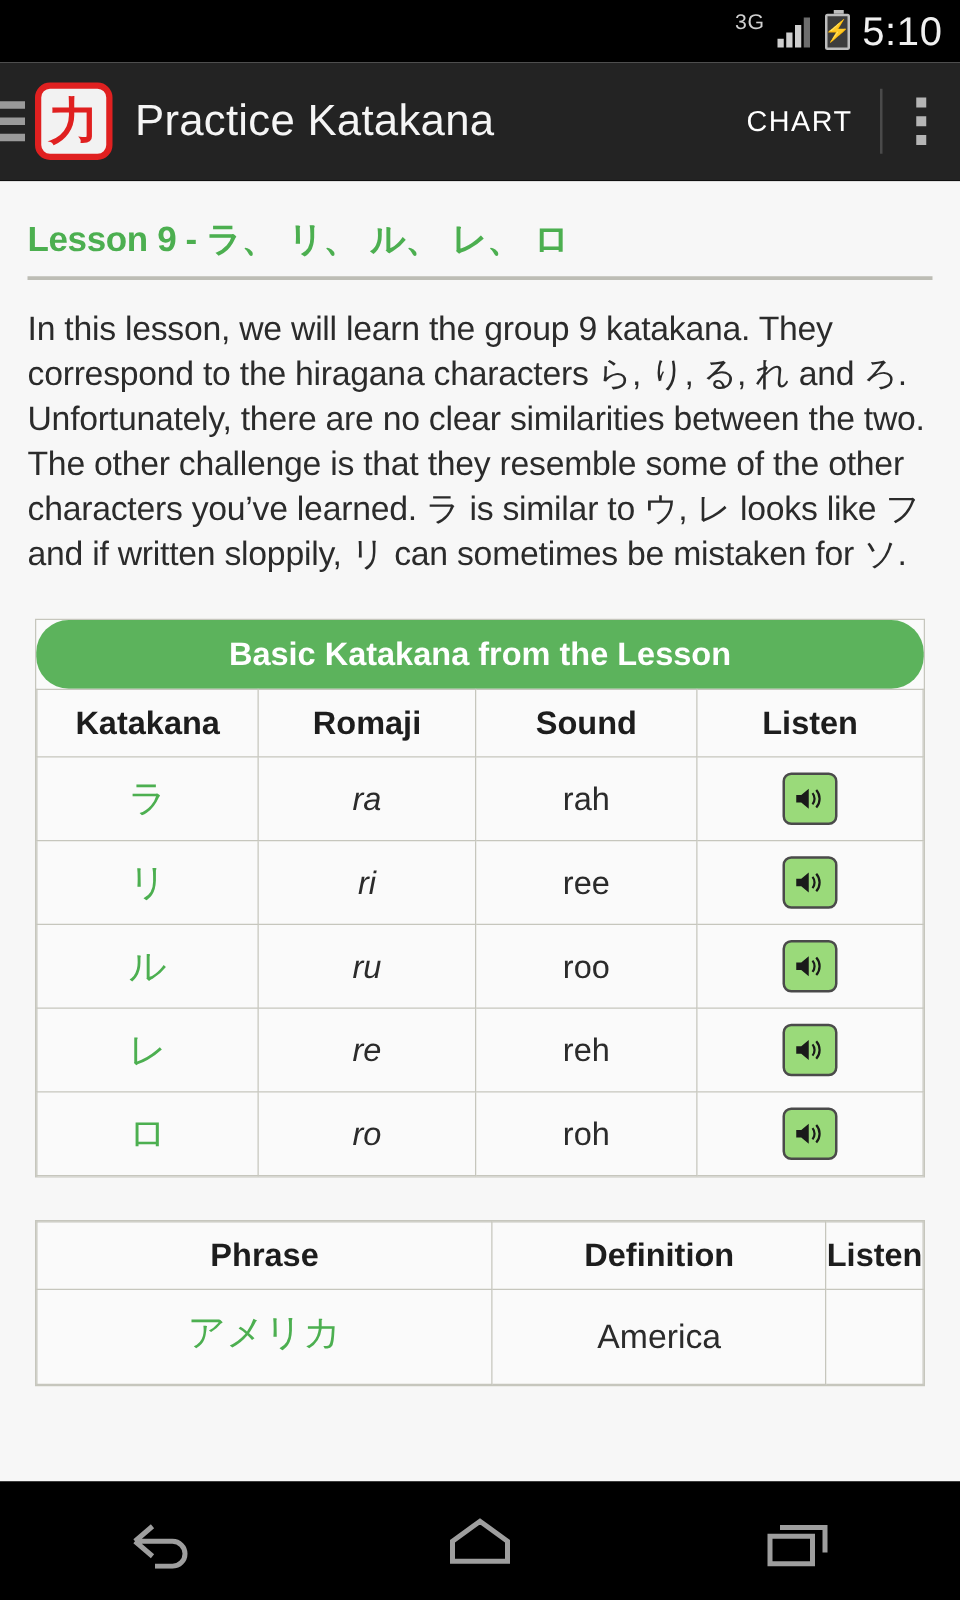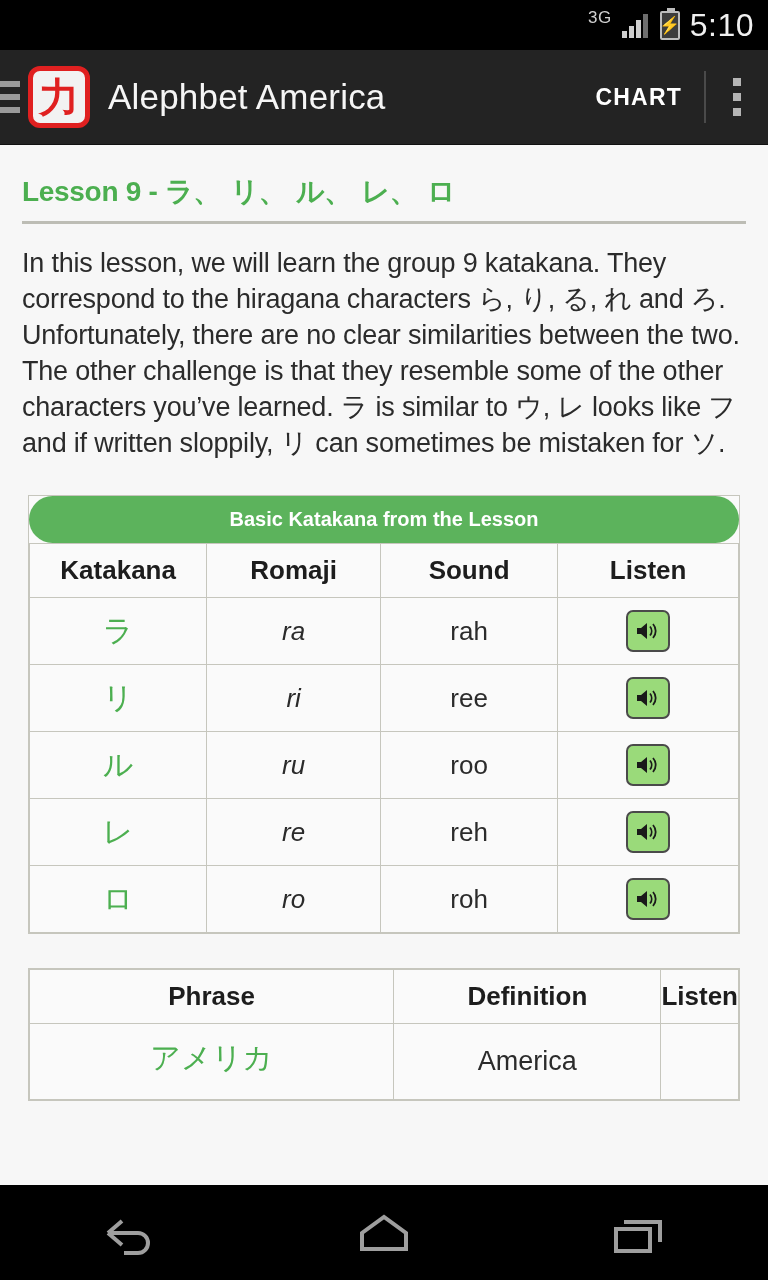--- a/index.html
+++ b/index.html
@@ -40,37 +40,37 @@
   .drawer-hint { width: 22px; display: flex; flex-direction: column; gap: 7px; padding-left: 0; margin-right: 4px; }
   .drawer-hint i { display: block; height: 6px; background: #9a9a9a; width: 20px; }
   .app-logo {
     width: 62px; height: 62px; background: #f2f2f2; border: 5px solid #e02020;
     border-radius: 12px; display: flex; align-items: center; justify-content: center;
     color: #e02020; font-size: 40px; line-height: 1; font-weight: 700; margin-left: 2px;
     font-family: "DejaVu Sans", sans-serif;
   }
   .app-title { color: #f5f5f5; font-size: 35px; margin-left: 18px; font-weight: 400; letter-spacing: .2px; }
   .ab-right { margin-left: auto; display: flex; align-items: center; height: 100%; }
-  .chart-btn { color: #fff; font-size: 23px; font-weight: 700; letter-spacing: 1.2px; padding: 0 22px; }
+  .chart-btn { color: #fff; font-size: 23px; font-weight: 400; letter-spacing: 1.2px; padding: 0 22px; }
   .ab-div { width: 2px; height: 52px; background: #4a4a4a; }
   .overflow { width: 62px; display: flex; flex-direction: column; align-items: center; gap: 7px; }
   .overflow i { width: 8px; height: 8px; background: #b5b5b5; display: block; }
 
   
   .content { position: absolute; top: 145px; left: 0; right: 0; bottom: 95px; background: #f7f7f7; overflow: hidden; }
 
   .lesson-title { color: #4caf50; font-size: 28px; font-weight: 700; padding: 28px 22px 10px 22px; letter-spacing: -.3px; }
   .lesson-title .jp { font-family: "DejaVu Sans", sans-serif; font-weight: 700; }
   .rule { height: 3px; background: #bdbdb5; margin: 0 22px; }
 
   .para { padding: 22px 22px 0 22px; color: #2b2b2b; font-size: 27px; line-height: 1.33; letter-spacing: -.2px; }
 
   
   .tbl { margin: 34px 28px 0 28px; border: 1px solid #c6c6bd; background: #fafafa; }
-  .tbl-cap { background: #5cb35c; color: #fff; font-size: 20px; font-weight: 700; text-align: center; padding: 12px 0; border-radius: 26px; }
+  .tbl-cap { background: #5cb35c; color: #fff; font-size: 26px; font-weight: 700; text-align: center; padding: 12px 0; border-radius: 26px; }
   table { width: 100%; border-collapse: collapse; }
   th, td { border: 1px solid #c6c6bd; text-align: center; }
   th { font-size: 26px; font-weight: 700; color: #1d1d1d; padding: 11px 0; background: #fafafa; }
   td { font-size: 26px; color: #2b2b2b; padding: 12px 0; background: #fafafa; }
   td.kana { color: #4caf50; font-size: 30px; font-family: "DejaVu Sans", sans-serif; }
   td.romaji { font-style: italic; }
   .spk {
     width: 44px; height: 42px; border-radius: 7px; background: #9ada7a; border: 2px solid #4a4a4a;
     display: inline-flex; align-items: center; justify-content: center;
   }
@@ -116,21 +116,21 @@
     <span class="clock">5:10</span>
   </div>
 
   <div class="actionbar">
     <span class="drawer-hint">
         <i></i>
         <i></i>
         <i></i>
       </span>
     <span class="app-logo">力</span>
-    <span class="app-title">Alephbet America</span>
+    <span class="app-title">Practice Katakana</span>
     <span class="ab-right">
       <span class="chart-btn">CHART</span>
       <span class="ab-div"></span>
       <span class="overflow">
           <i></i>
           <i></i>
           <i></i>
         </span>
     </span>
   </div>

